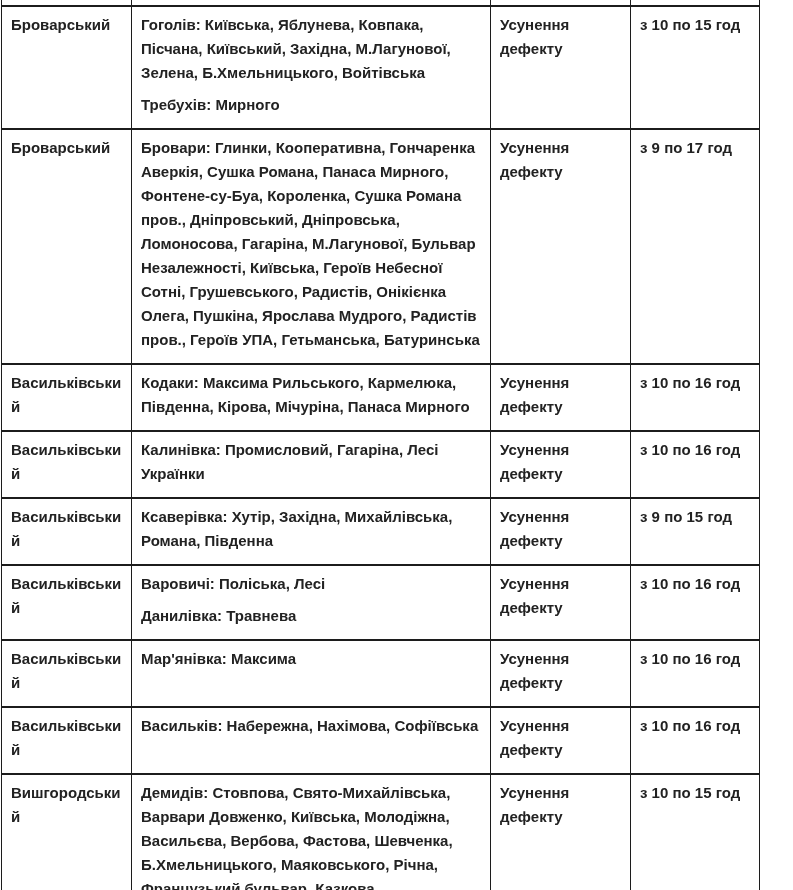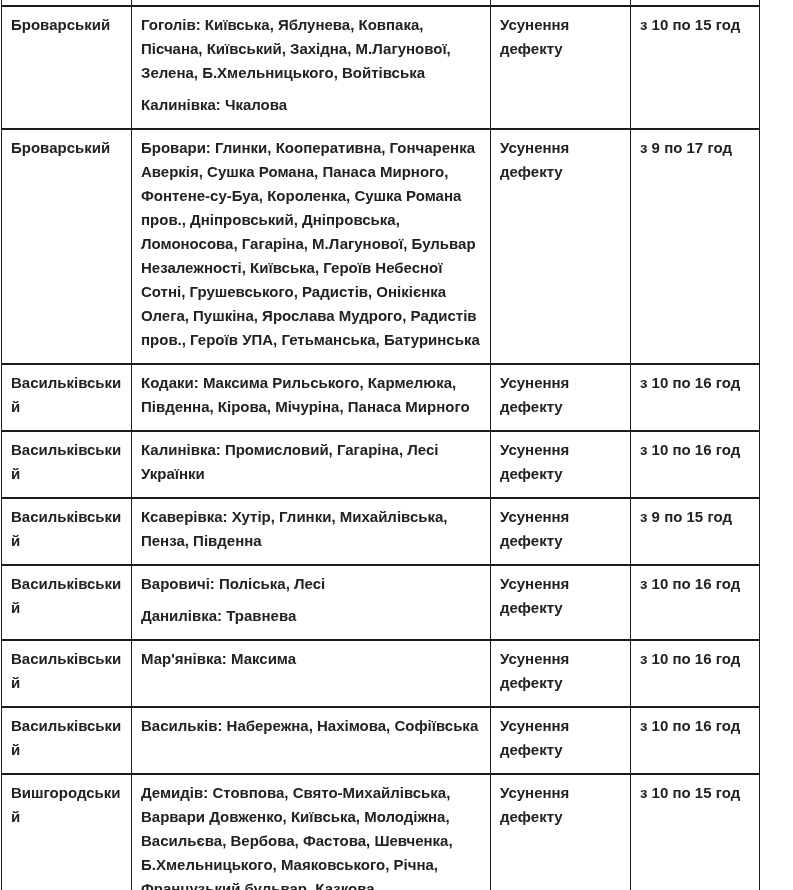--- a/index.html
+++ b/index.html
@@ -64,21 +64,21 @@
         <td></td>
         <td></td>
         <td></td>
         <td></td>
       </tr>
 
     <tr>
           <td>Броварський</td>
           <td>
             <p>Гоголів: Київська, Яблунева, Ковпака, Пісчана, Київський, Західна, М.Лагунової, Зелена, Б.Хмельницького, Войтівська</p>
-            <p>Калинівка: Чкалова</p>
+            <p>Требухів: Мирного</p>
           </td>
           <td>Усунення дефекту</td>
           <td>з 10 по 15 год</td>
         </tr>
         <tr>
           <td>Броварський</td>
           <td>
             <p>Бровари: Глинки, Кооперативна, Гончаренка Аверкія, Сушка Романа, Панаса Мирного, Фонтене-су-Буа, Короленка, Сушка Романа пров., Дніпровський, Дніпровська, Ломоносова, Гагаріна, М.Лагунової, Бульвар Незалежності, Київська, Героїв Небесної Сотні, Грушевського, Радистів, Онікієнка Олега, Пушкіна, Ярослава Мудрого, Радистів пров., Героїв УПА, Гетьманська, Батуринська</p>
           </td>
           <td>Усунення дефекту</td>
@@ -96,21 +96,21 @@
           <td>Васильківський</td>
           <td>
             <p>Калинівка: Промисловий, Гагаріна, Лесі Українки</p>
           </td>
           <td>Усунення дефекту</td>
           <td>з 10 по 16 год</td>
         </tr>
         <tr>
           <td>Васильківський</td>
           <td>
-            <p>Ксаверівка: Хутір, Глинки, Михайлівська, Пенза, Південна</p>
+            <p>Ксаверівка: Хутір, Західна, Михайлівська, Романа, Південна</p>
           </td>
           <td>Усунення дефекту</td>
           <td>з 9 по 15 год</td>
         </tr>
         <tr>
           <td>Васильківський</td>
           <td>
             <p>Варовичі: Поліська, Лесі</p>
             <p>Данилівка: Травнева</p>
           </td>

